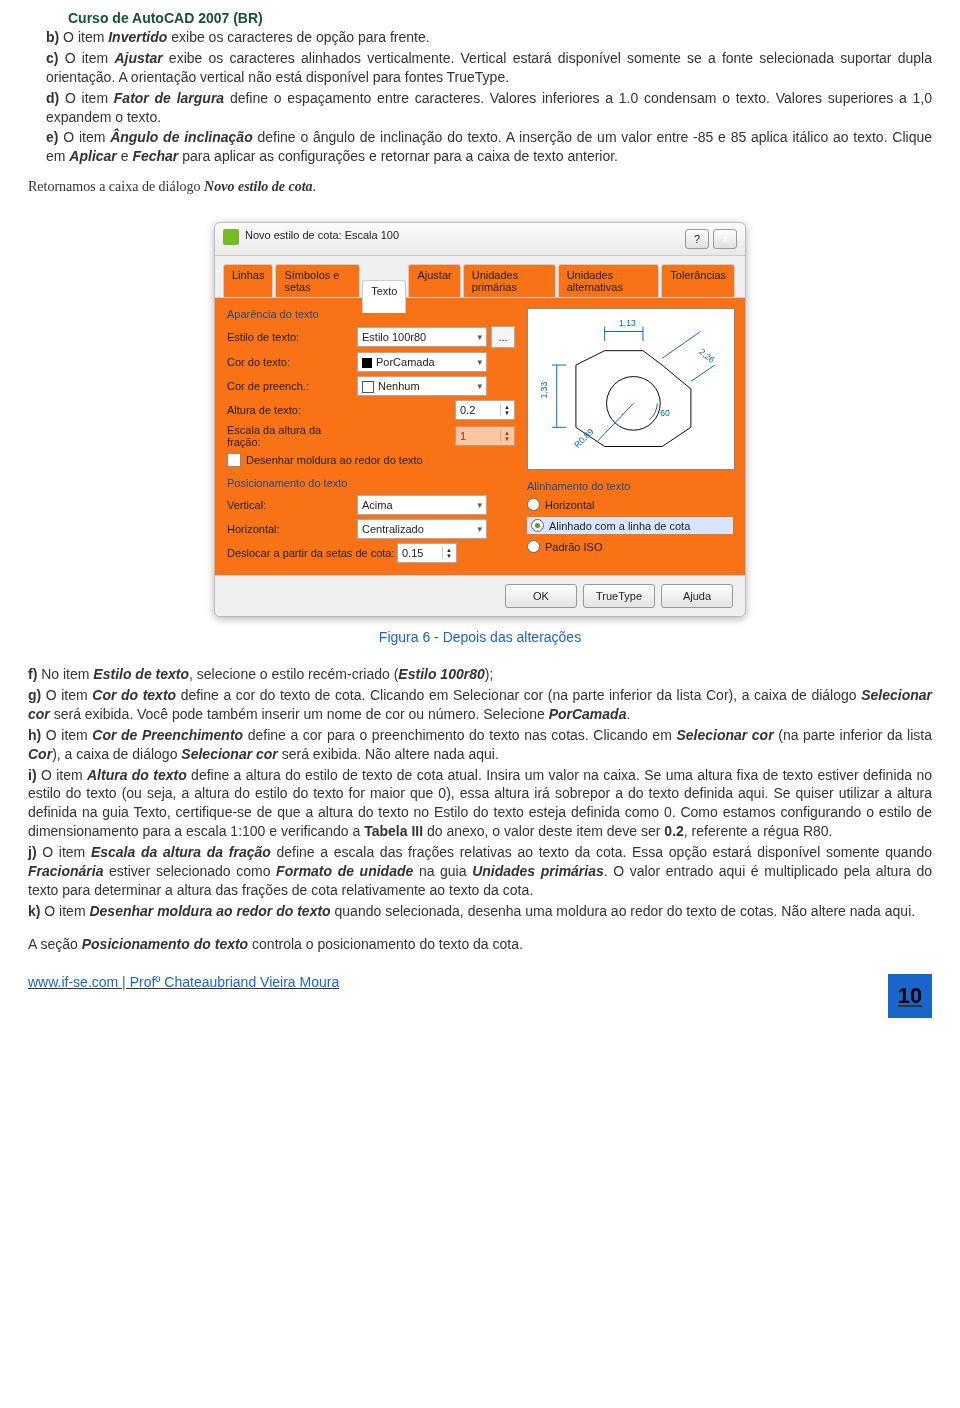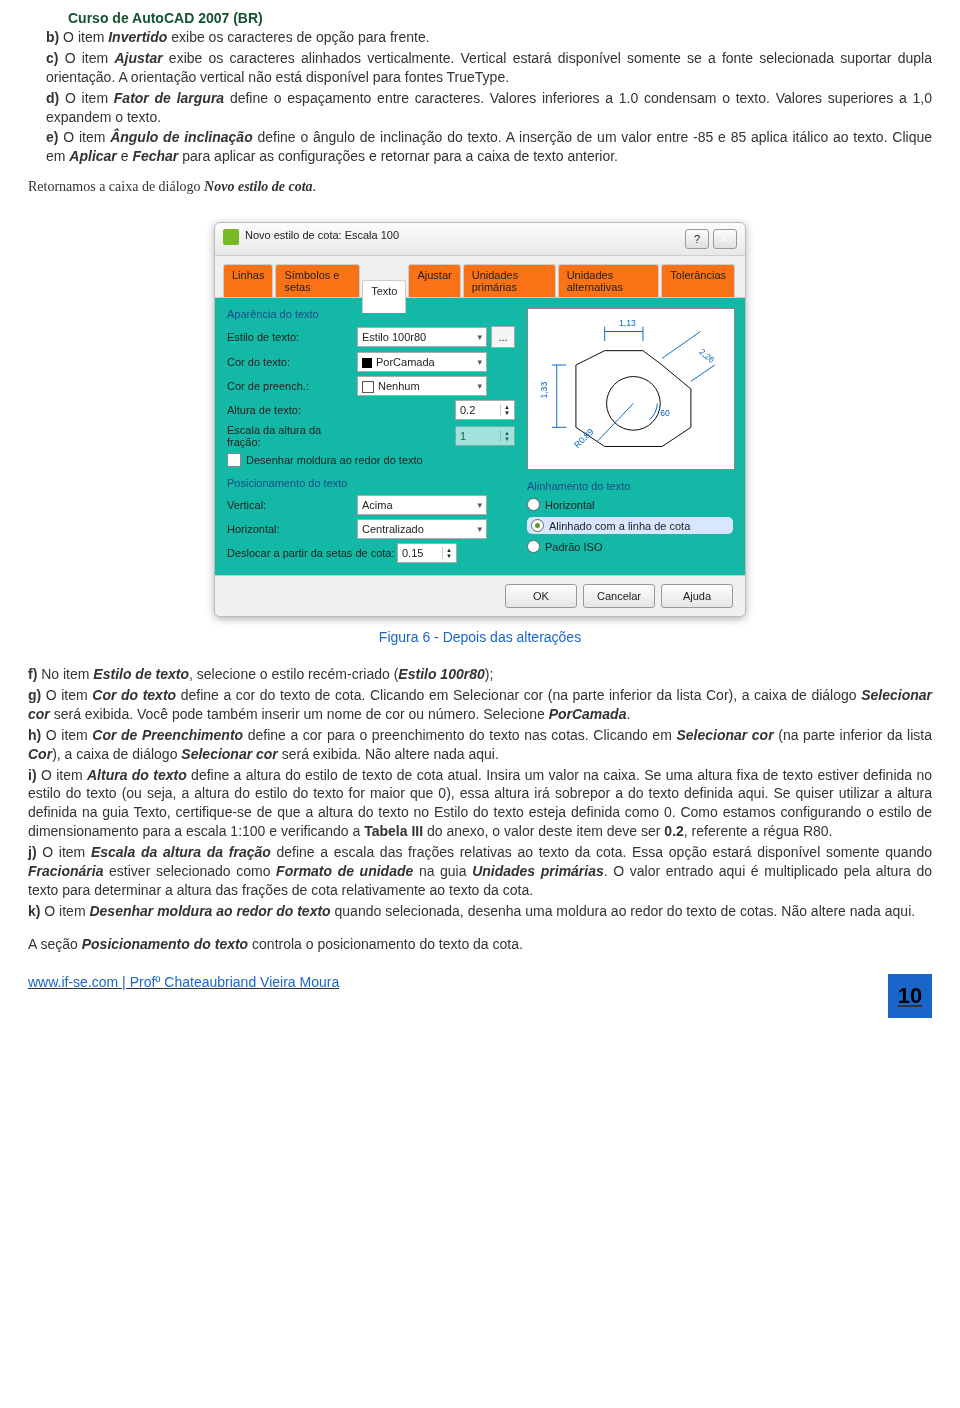--- a/index.html
+++ b/index.html
@@ -91,21 +91,21 @@
   }
   .tab.active {
     background: #fff;
     position: relative;
     top: 16px;
   }
   .dialog-body {
     display: flex;
     padding: 10px 12px 8px 12px;
     gap: 12px;
-    background: #14b8a6;
+    background: #f97316;
   }
   .col-left { flex: 1; }
   .col-right { width: 215px; }
   .section-title { font-size: 11px; color:#1a4a8a; margin-bottom:6px;}
   .form-row {
     display: flex;
     align-items: center;
     margin: 4px 0;
     font-size: 11px;
   }
@@ -133,21 +133,21 @@
   }
   .swatch.black{background:#000;}
   .swatch.none{background:#fff;border:1px solid #555;}
   .spinner { width: 50px; justify-content:space-between; }
   .spinner .spin-arrows{ display:flex;flex-direction:column;font-size:6px;line-height:6px;border-left:1px solid #ccc;padding-left:3px;}
   .checkbox-row { display:flex;align-items:center;font-size:11px;margin:5px 0;}
   .checkbox-row .cb{width:12px;height:12px;border:1px solid #888;margin-right:5px;background:#fff;}
   .radio-row{display:flex;align-items:center;font-size:11px;margin:6px 0;}
   .radio-row .rb{width:11px;height:11px;border:1px solid #666;border-radius:50%;margin-right:5px;background:#fff;display:flex;align-items:center;justify-content:center;}
   .radio-row .rb.checked::after{content:"";width:5px;height:5px;background:#5a9a3a;border-radius:50%;}
-  .radio-row.sel{background:#d6e7ff;padding:2px 4px;border-radius:5px;}
+  .radio-row.sel{background:#d6e7ff;padding:2px 4px;border-radius:0;}
   .preview-box {
     width: 100%;
     height: 160px;
     border: 1px solid #888;
     background: #fff;
     margin-bottom: 10px;
     display:flex;align-items:center;justify-content:center;
   }
   .preview-box svg{width:100%;height:100%;}
   .dialog-footer{
@@ -319,21 +319,21 @@
               <span>Alinhado com a linha de cota</span>
             </div>
           <div class="radio-row">
               <span class="rb"></span>
               <span>Padrão ISO</span>
             </div>
         </div>
       </div>
       <div class="dialog-footer">
         <div class="win-btn">OK</div>
-        <div class="win-btn">Cancelar</div>
+        <div class="win-btn">TrueType</div>
         <div class="win-btn">Ajuda</div>
       </div>
     </div>
   </div>
 
   <div class="caption">Figura 6 - Depois das alterações</div>
 
   <div class="para-noindent">
     <b>f) </b><span>No item </span><b><i>Estilo de texto</i></b><span>, selecione o estilo recém-criado (</span><b><i>Estilo 100r80</i></b><span>);</span>
   </div>

